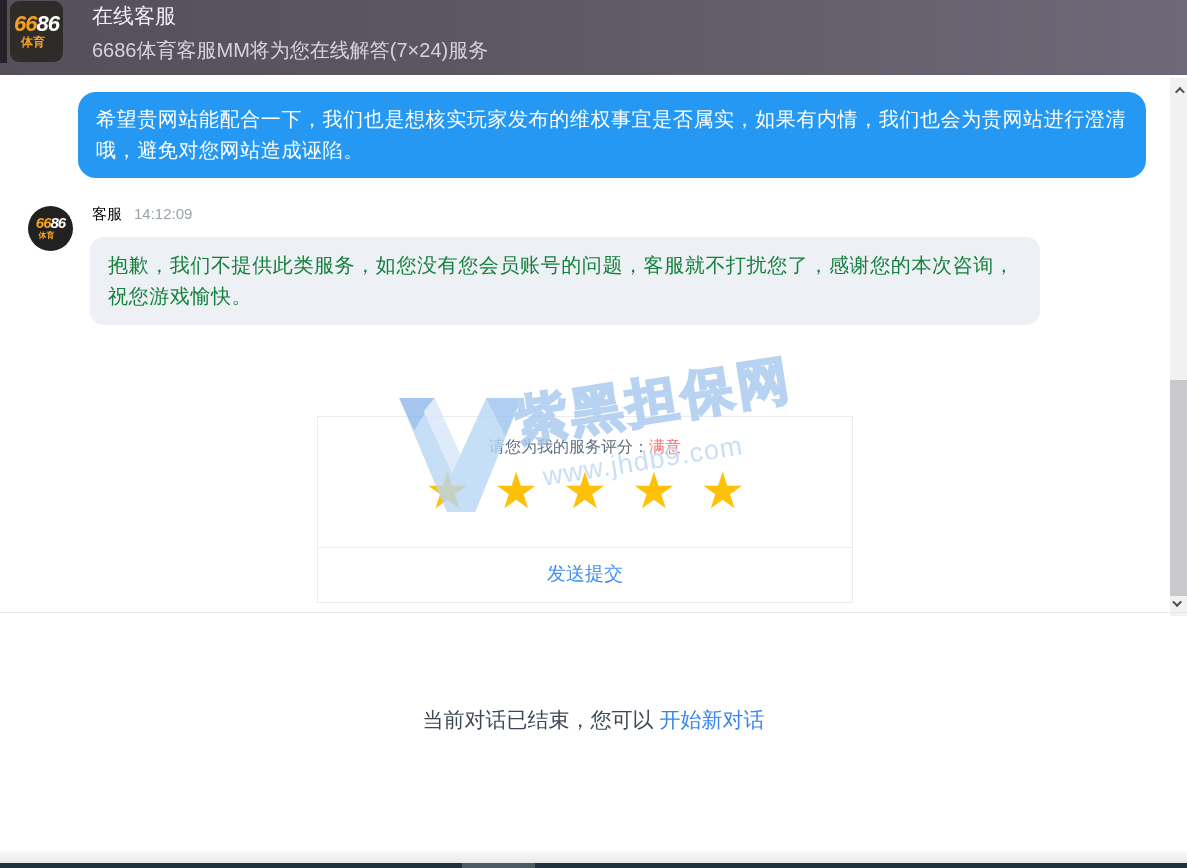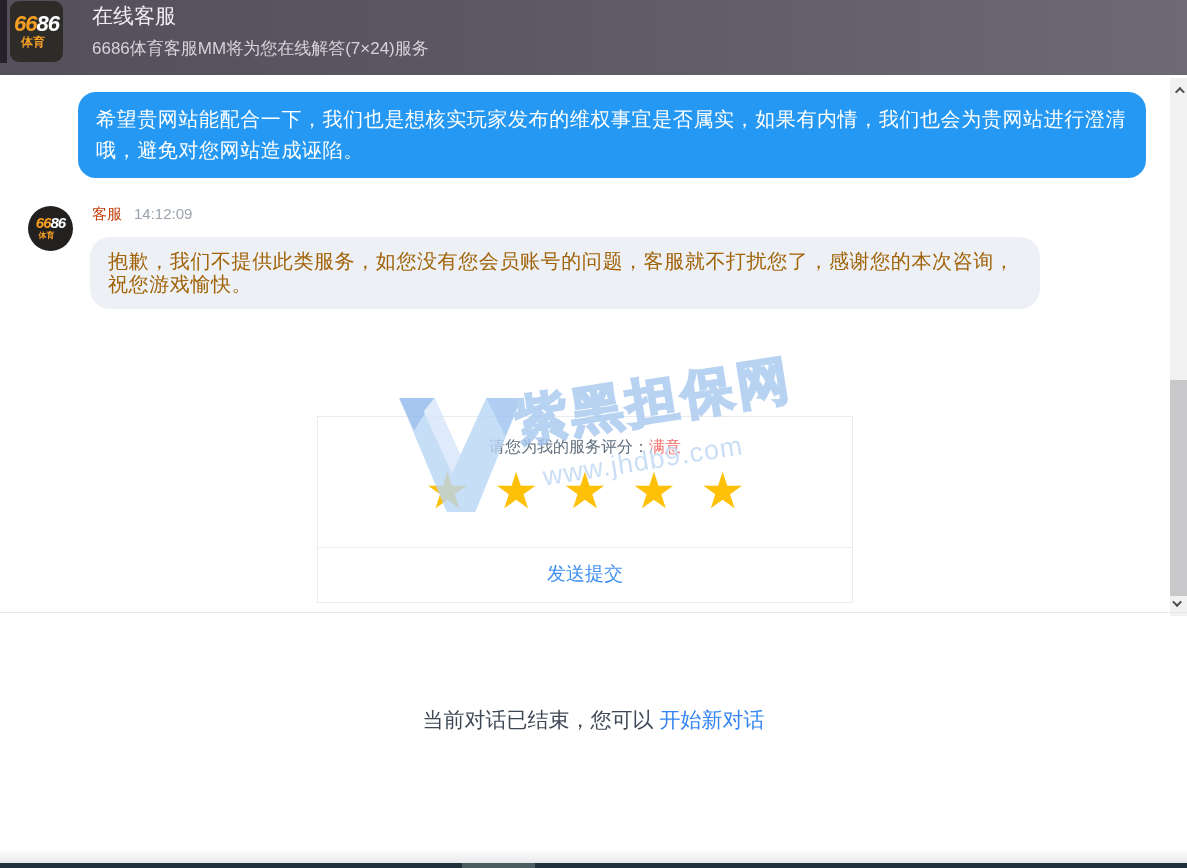--- a/index.html
+++ b/index.html
@@ -32,47 +32,47 @@
   .logo-sub {
     text-align:center; padding-right:7px; margin-top:-1px;
     color:#f59f23; font-size:12px; font-weight:bold;
   }
   .header-title {
     position:absolute; left:92px; top:3px;
     color:#f0eef2; font-size:21px; line-height:26px;
   }
   .header-sub {
     position:absolute; left:92px; top:37px;
-    color:#d6d3da; font-size:17px;
+    color:#d6d3da; font-size:20px;
   }
 
   
   .chat { position:absolute; top:75px; left:0; width:1170px; height:537px; background:#fff; }
 
   .bubble-visitor {
     position:absolute; left:78px; top:17px; width:1068px;
     background:#2598f3; color:#ffffff; border-radius:18px;
     padding:12px 18px; font-size:20px; line-height:31px; letter-spacing:0.6px;
   }
 
   .avatar {
     position:absolute; left:28px; top:131px; width:45px; height:45px;
     background:#222120; border-radius:50%; overflow:hidden;
   }
   .avatar .logo-6686 { margin-top:9px; font-size:15px; line-height:15px; letter-spacing:-1px; }
   .avatar .logo-sub  { font-size:8px; padding-right:8px; margin-top:0; }
 
   .agent-meta { position:absolute; left:92px; top:130px; font-size:15px; }
-  .agent-name { color:#c2410c; }
+  .agent-name { color:#000000; }
   .agent-time { color:#9aa3ab; margin-left:12px; }
 
   .bubble-agent {
     position:absolute; left:90px; top:162px; width:950px;
-    background:#edf0f4; color:#a16207; border-radius:20px;
-    padding:13px 18px; font-size:20px; line-height:23px; letter-spacing:0.6px;
+    background:#edf0f4; color:#15803d; border-radius:14px;
+    padding:13px 18px; font-size:20px; line-height:31px; letter-spacing:0.6px;
   }
 
   .system-pill {
     position:absolute; top:277px; left:585px; transform:translateX(-50%);
     background:#f2f4f6; color:#8b949c; font-size:17px;
     padding:9px 18px; border-radius:4px; white-space:nowrap;
   }
 
   .rating-card {
     position:absolute; left:317px; top:341px; width:536px; height:187px;

